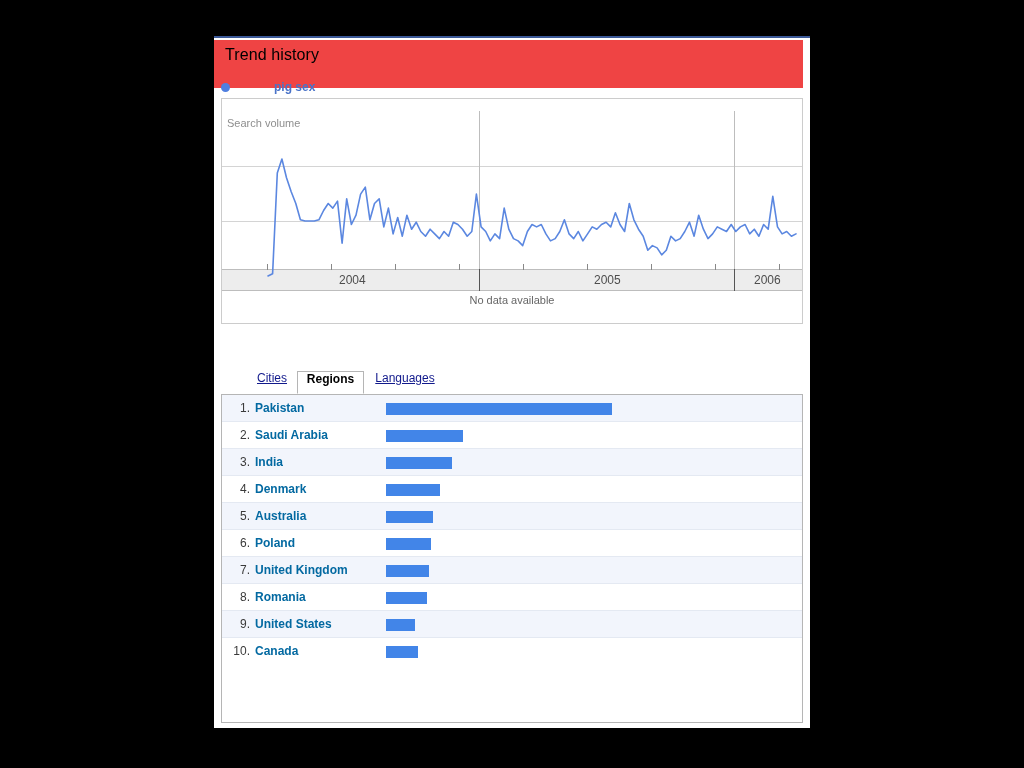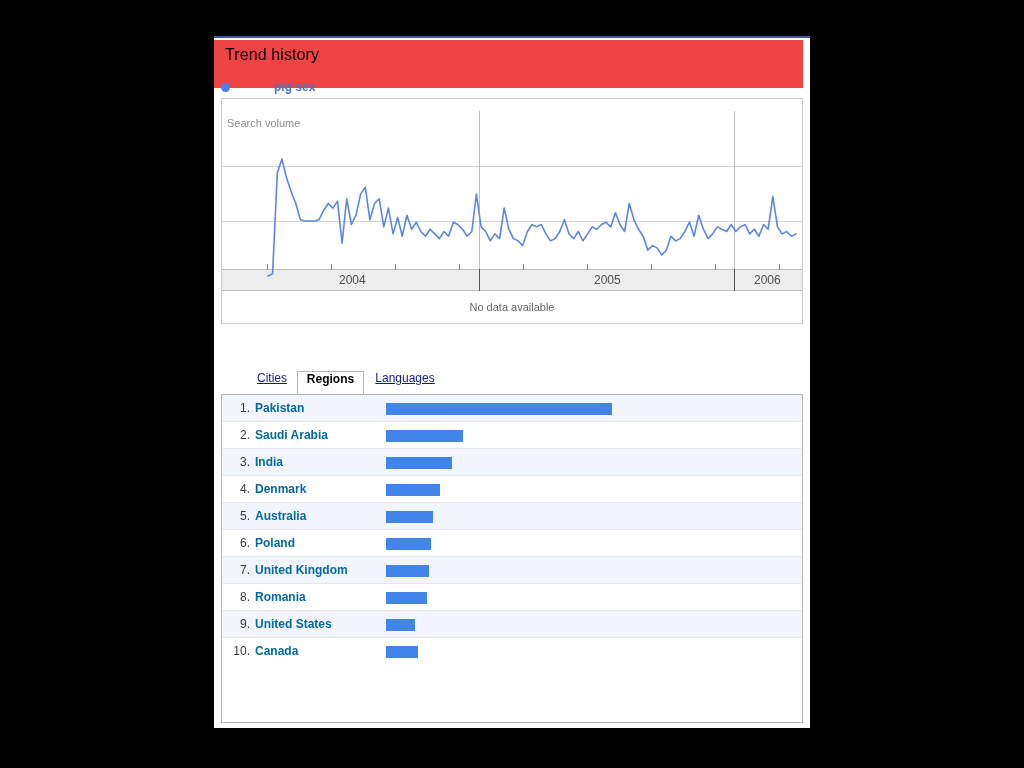--- a/index.html
+++ b/index.html
@@ -162,21 +162,21 @@
     color: #4d4d4d;
     font-family: "Liberation Sans", sans-serif;
     z-index: 6;
     text-align: center;
   }
 
   
   #nodata-region {
     position: absolute;
     left: 0;
-    top: 192px;
+    top: 185px;
     width: 580px;
     height: 32px;
     display: flex;
     align-items: center;
     justify-content: center;
   }
   #nodata-text {
     font-size: 11px;
     color: #666666;
     font-family: "Liberation Sans", sans-serif;

